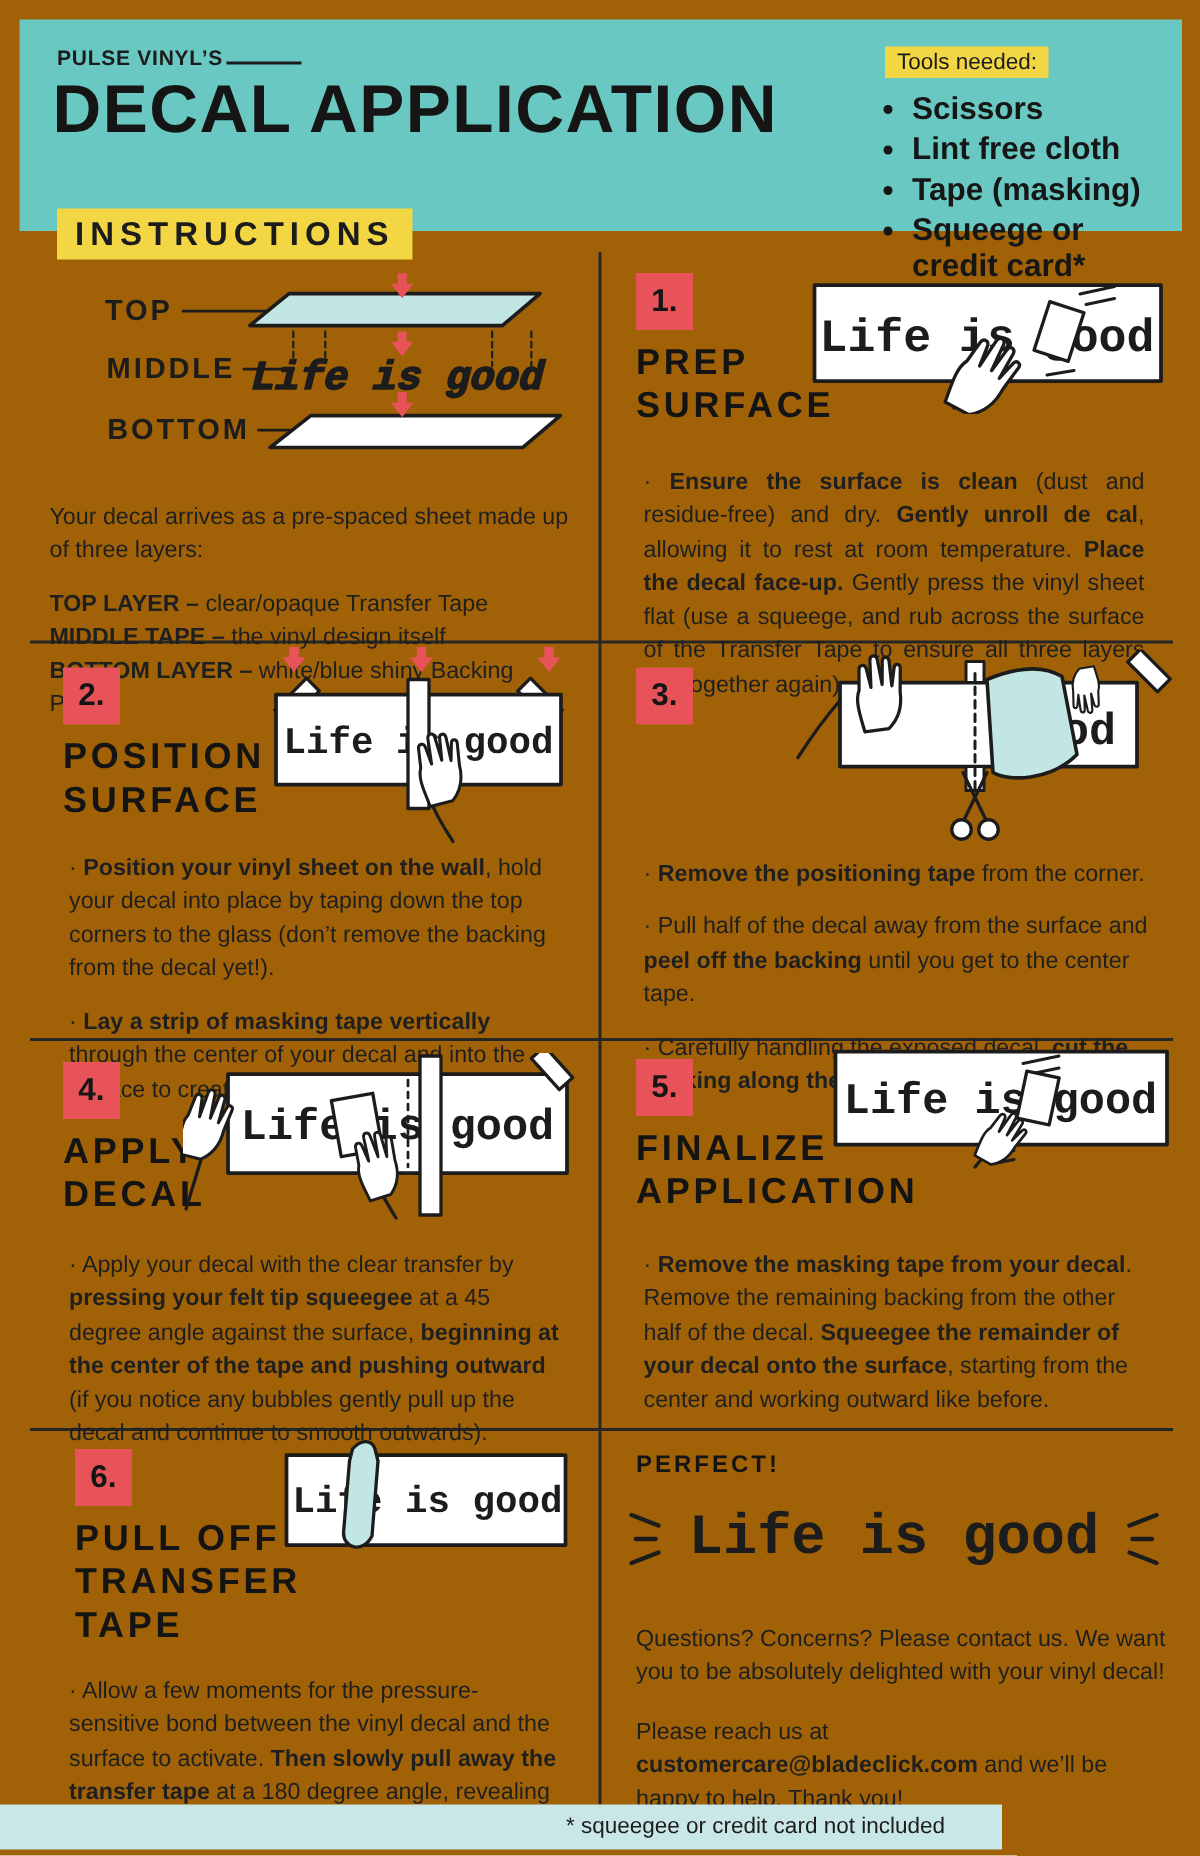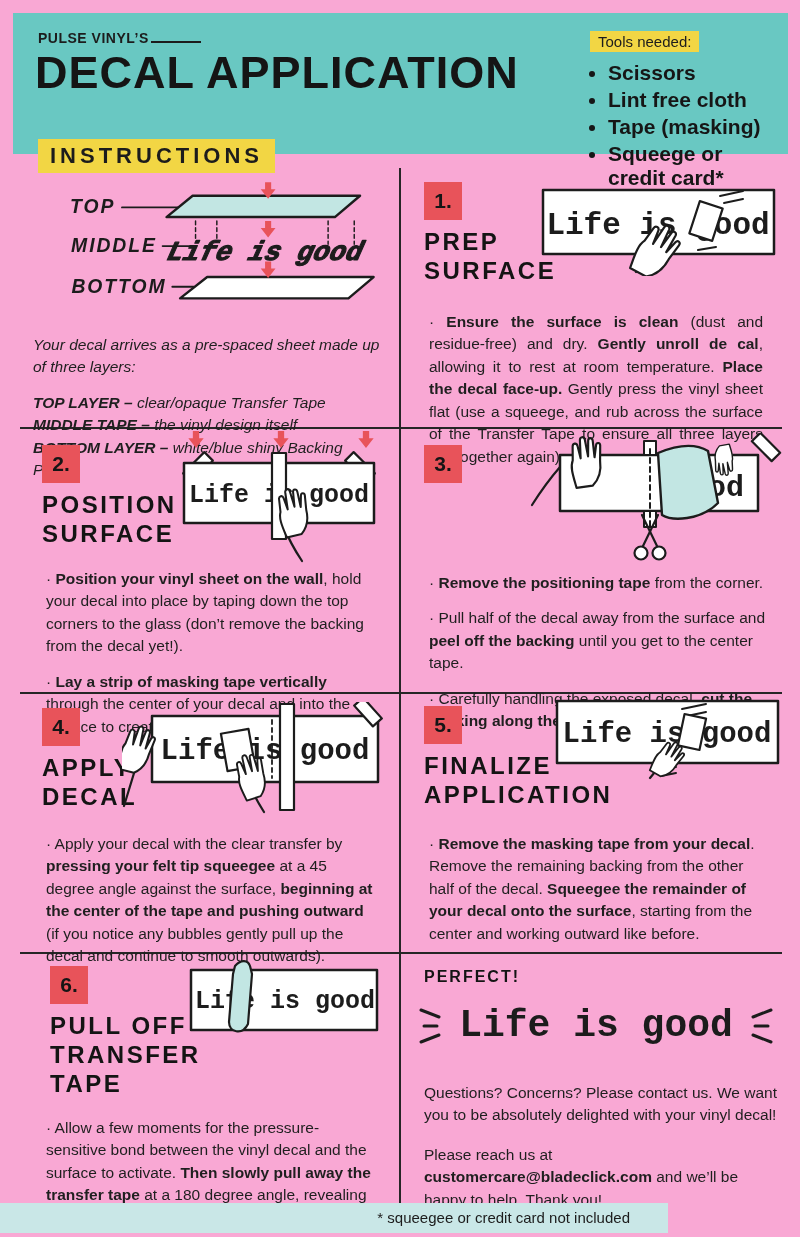--- a/index.html
+++ b/index.html
@@ -1,16 +1,16 @@
 <!DOCTYPE html>
 <html><head>
 <meta charset="utf-8">
 <style>
   html,body{margin:0;padding:0;background:#ffffff;}
-  .page{position:relative;width:800px;height:1237px;background:#f9a8d4;overflow:hidden;
+  .page{position:relative;width:800px;height:1237px;background:#a16207;overflow:hidden;
         font-family:"Liberation Sans","DejaVu Sans",sans-serif;color:#1f1f1f;}
 
   
   .header{position:absolute;left:13px;top:13px;width:775px;height:141px;background:#69c8c2;}
   .brand{position:absolute;left:25px;top:17px;font-size:14px;font-weight:bold;letter-spacing:.5px;color:#1c1c1c;}
   .brand-line{display:inline-block;width:50px;border-bottom:2px solid #1c1c1c;height:11px;margin-left:2px;}
   .big-title{position:absolute;left:22px;top:34px;font-size:45px;font-weight:bold;letter-spacing:1px;color:#151515;}
   .subtitle-chip{position:absolute;left:25px;top:96px;background:#f2d644;color:#1c1c1c;
                  font-size:22px;font-weight:bold;letter-spacing:4px;padding:4px 12px;margin-top:30px;}
   .tools{position:absolute;left:577px;top:18px;width:195px;}
@@ -26,21 +26,21 @@
   .cell{position:absolute;width:372px;}
   .body-text{position:absolute;font-size:15.5px;line-height:1.45;color:#1f1f1f;}
   .body-text p{margin:13px;}
   .b{font-weight:bold;}
   .badge{position:absolute;width:38px;height:38px;background:#e8535a;color:#151515;
          font-size:21px;font-weight:bold;display:flex;align-items:center;justify-content:center;}
   .st-title{position:absolute;font-size:24px;font-weight:bold;letter-spacing:2.5px;line-height:1.2;color:#141414;}
   .illus{position:absolute;}
 
   
-  .intro{padding:0 10px 0 13px;box-sizing:border-box;font-style:italic;}
+  .intro{padding:0 10px 0 13px;box-sizing:border-box;}
   .intro svg{display:block;margin:12px 0 0 0;}
   .intro .lead{margin:18px 0 13px 0;font-size:15.5px;line-height:1.45;}
   .intro .layers p{margin:0;font-size:15.5px;line-height:1.45;}
 
   
   .perfect-title{position:absolute;left:14px;top:16px;font-size:16px;font-weight:bold;letter-spacing:2px;color:#141414;}
   .decal-row{position:absolute;left:0;right:0;top:52px;display:flex;align-items:center;justify-content:center;gap:16px;}
   .decal-big{font-family:"Liberation Mono","DejaVu Sans Mono",monospace;font-weight:bold;font-size:38px;color:#1c1c1c;}
   .perfect-paras{position:absolute;left:14px;right:4px;top:130px;font-size:15.5px;line-height:1.45;}
   .perfect-paras p{margin:0 0 17px 0;}

